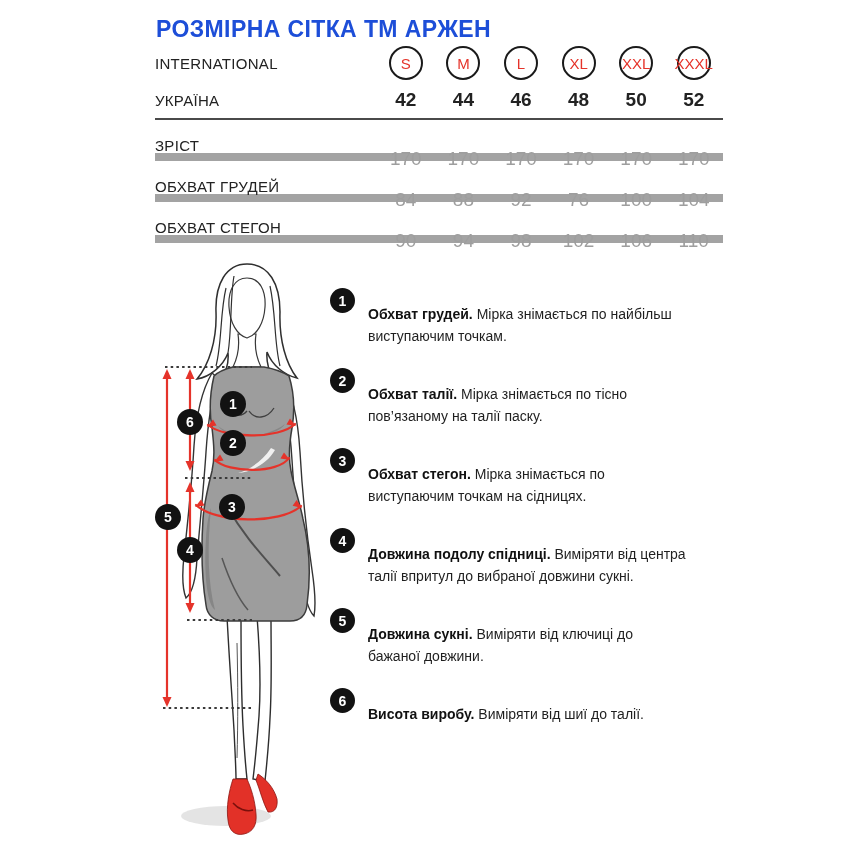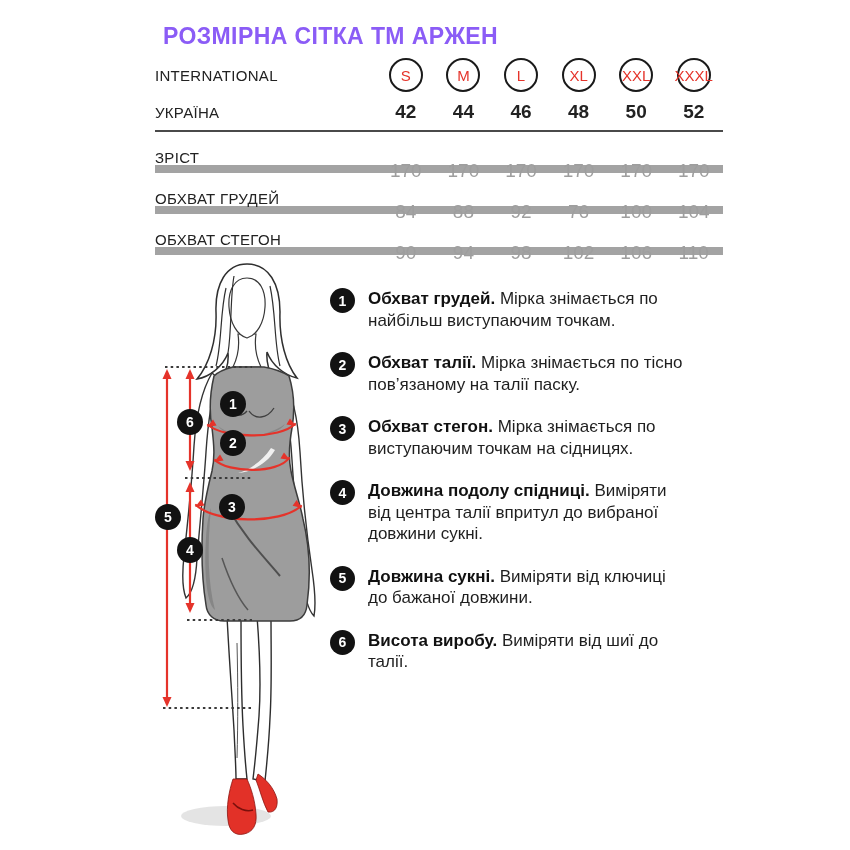--- a/index.html
+++ b/index.html
@@ -2,25 +2,25 @@
 <html><head>
 <meta charset="utf-8">
 <style>
   html,body { margin:0; padding:0; background:#fff; }
   .canvas {
     position:relative; width:850px; height:850px; overflow:hidden;
     background:#ffffff; font-family:"Liberation Sans", sans-serif; color:#1f1f1f;
   }
   
   .page-title {
-    position:absolute; left:155px; top:15px; margin:8px;
-    font-size:23px; font-weight:600; letter-spacing:.4px; color:#8b5cf6;
-  }
-  
-  .size-table { position:absolute; left:155px; top:56px; width:568px; }
+    position:absolute; left:155px; top:15px; margin:1px;
+    font-size:23px; font-weight:600; letter-spacing:.4px; color:#1d4ed8;
+  }
+  
+  .size-table { position:absolute; left:155px; top:44px; width:568px; }
   .trow {
     display:grid; grid-template-columns:222px repeat(6, 57.6px);
     align-items:center;
   }
   .trow-int   { height:38px; }
   .trow-ua    { height:36px; border-bottom:2px solid #4a4a4a; }
   .trow-meas  { height:33px; border-bottom:8px solid #a3a3a3; }
   .trow-last  { height:34px; border-bottom:none; }
   .tlabel { font-size:15px; letter-spacing:.3px; color:#222; white-space:nowrap; }
   .tcell  { text-align:center; font-size:19px; }
@@ -35,21 +35,21 @@
   }
   
   .legend { position:absolute; left:330px; top:288px; width:360px; }
   .legend-item { display:flex; margin-bottom:21px; }
   .legend-num {
     flex:0 0 25px; width:25px; height:25px; border-radius:50%;
     background:#121212; color:#fff; font-size:14px; font-weight:bold;
     display:flex; align-items:center; justify-content:center; margin-top:0px;
   }
   .legend-text {
-    margin:0 0 0 13px; width:318px; font-size:17px; line-height:21.5px; color:#1f1f1f;
+    margin:16px 0 0 13px; width:318px; font-size:14px; line-height:21.5px; color:#1f1f1f;
   }
   .legend-text b { color:#111; }
   
   .figure-svg { position:absolute; left:130px; top:258px; }
 </style>
 </head>
 <body>
 
 <div class="canvas">
 

